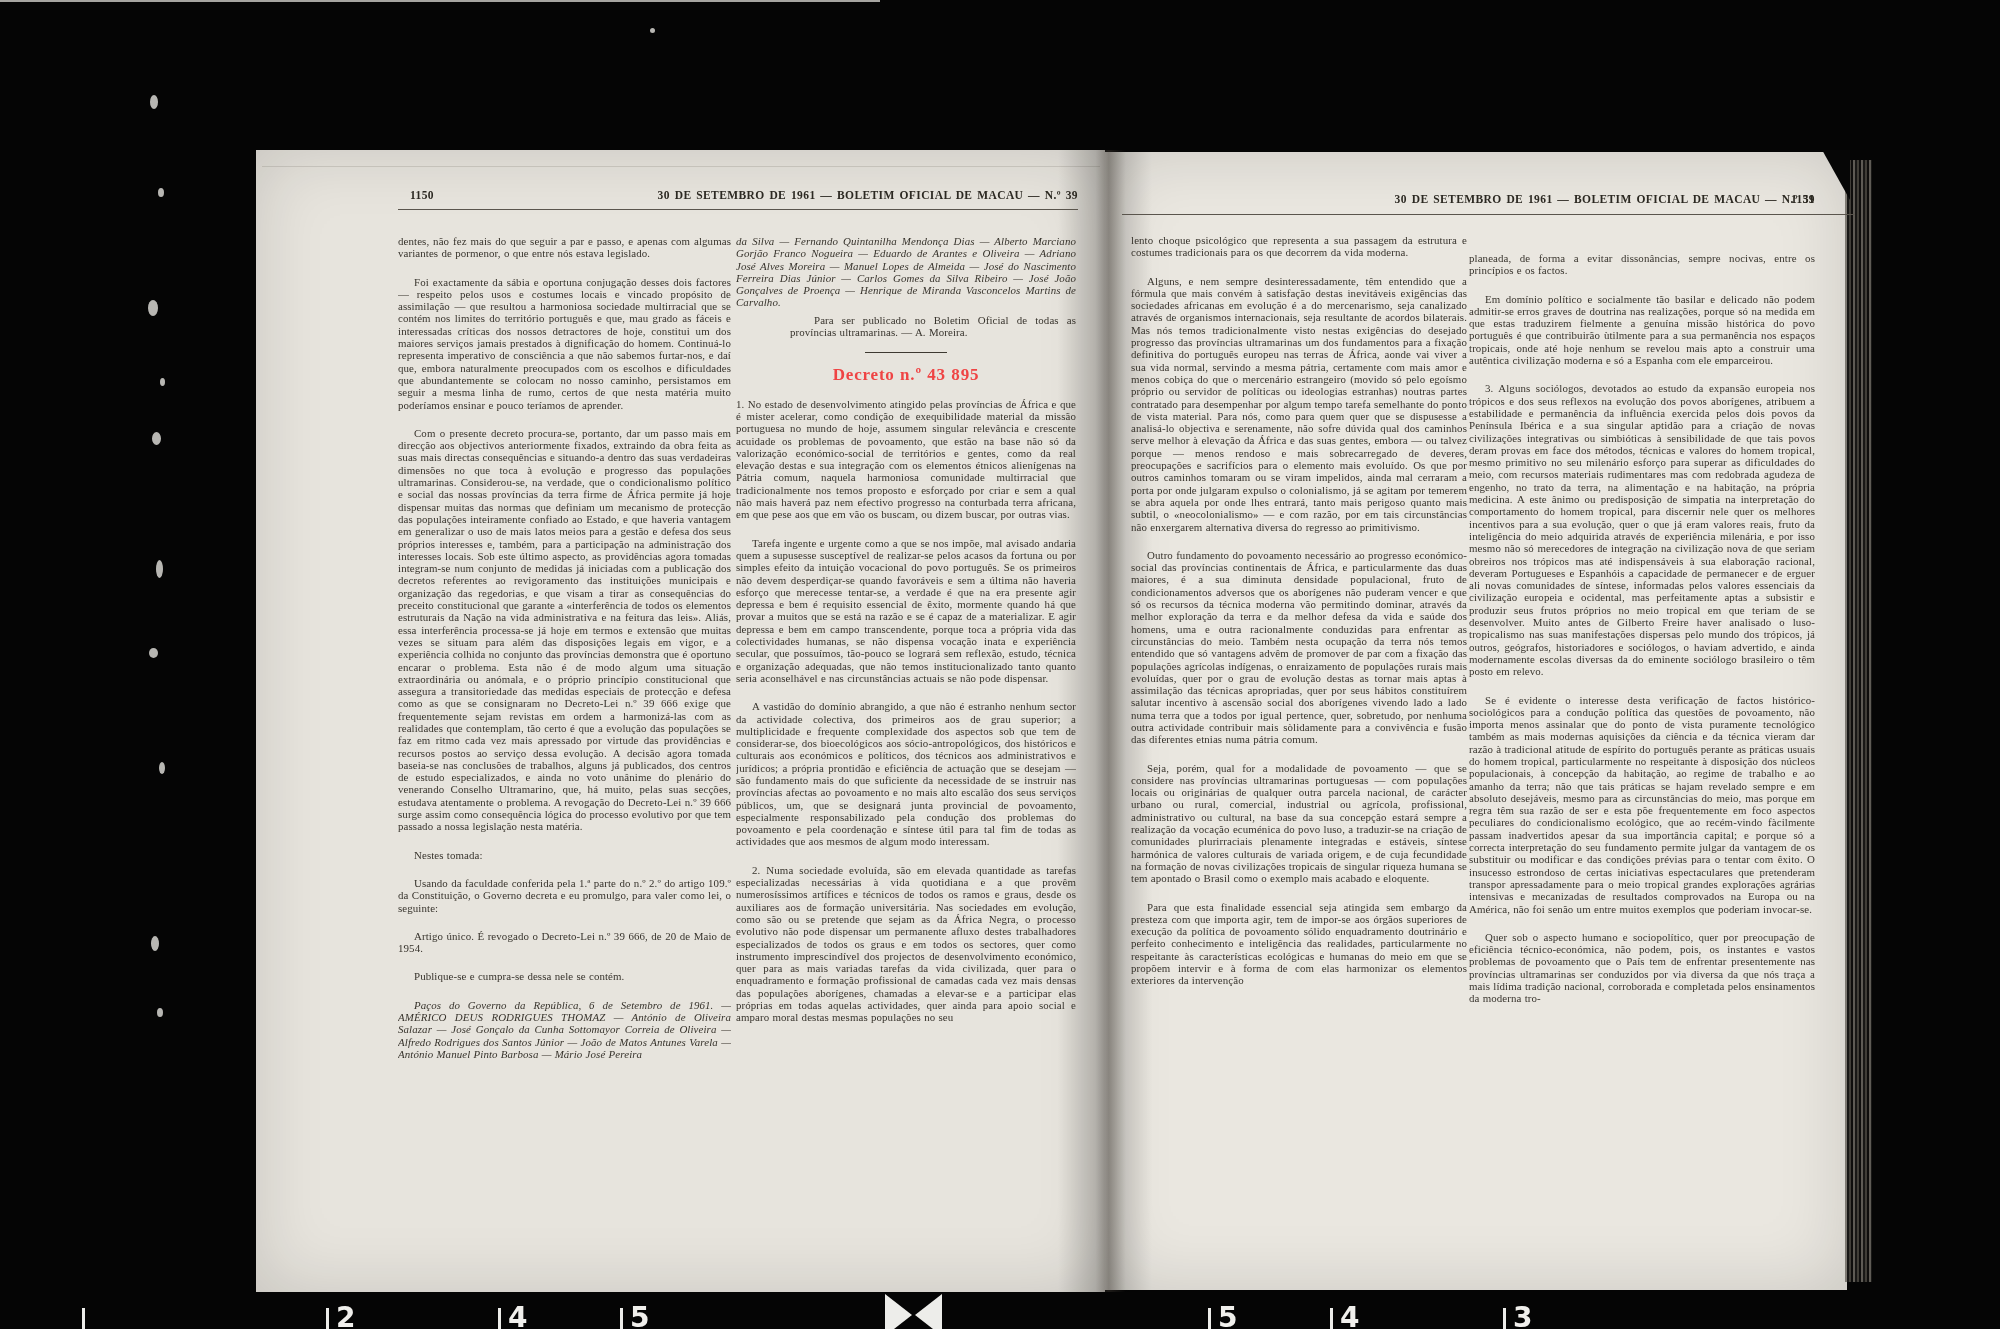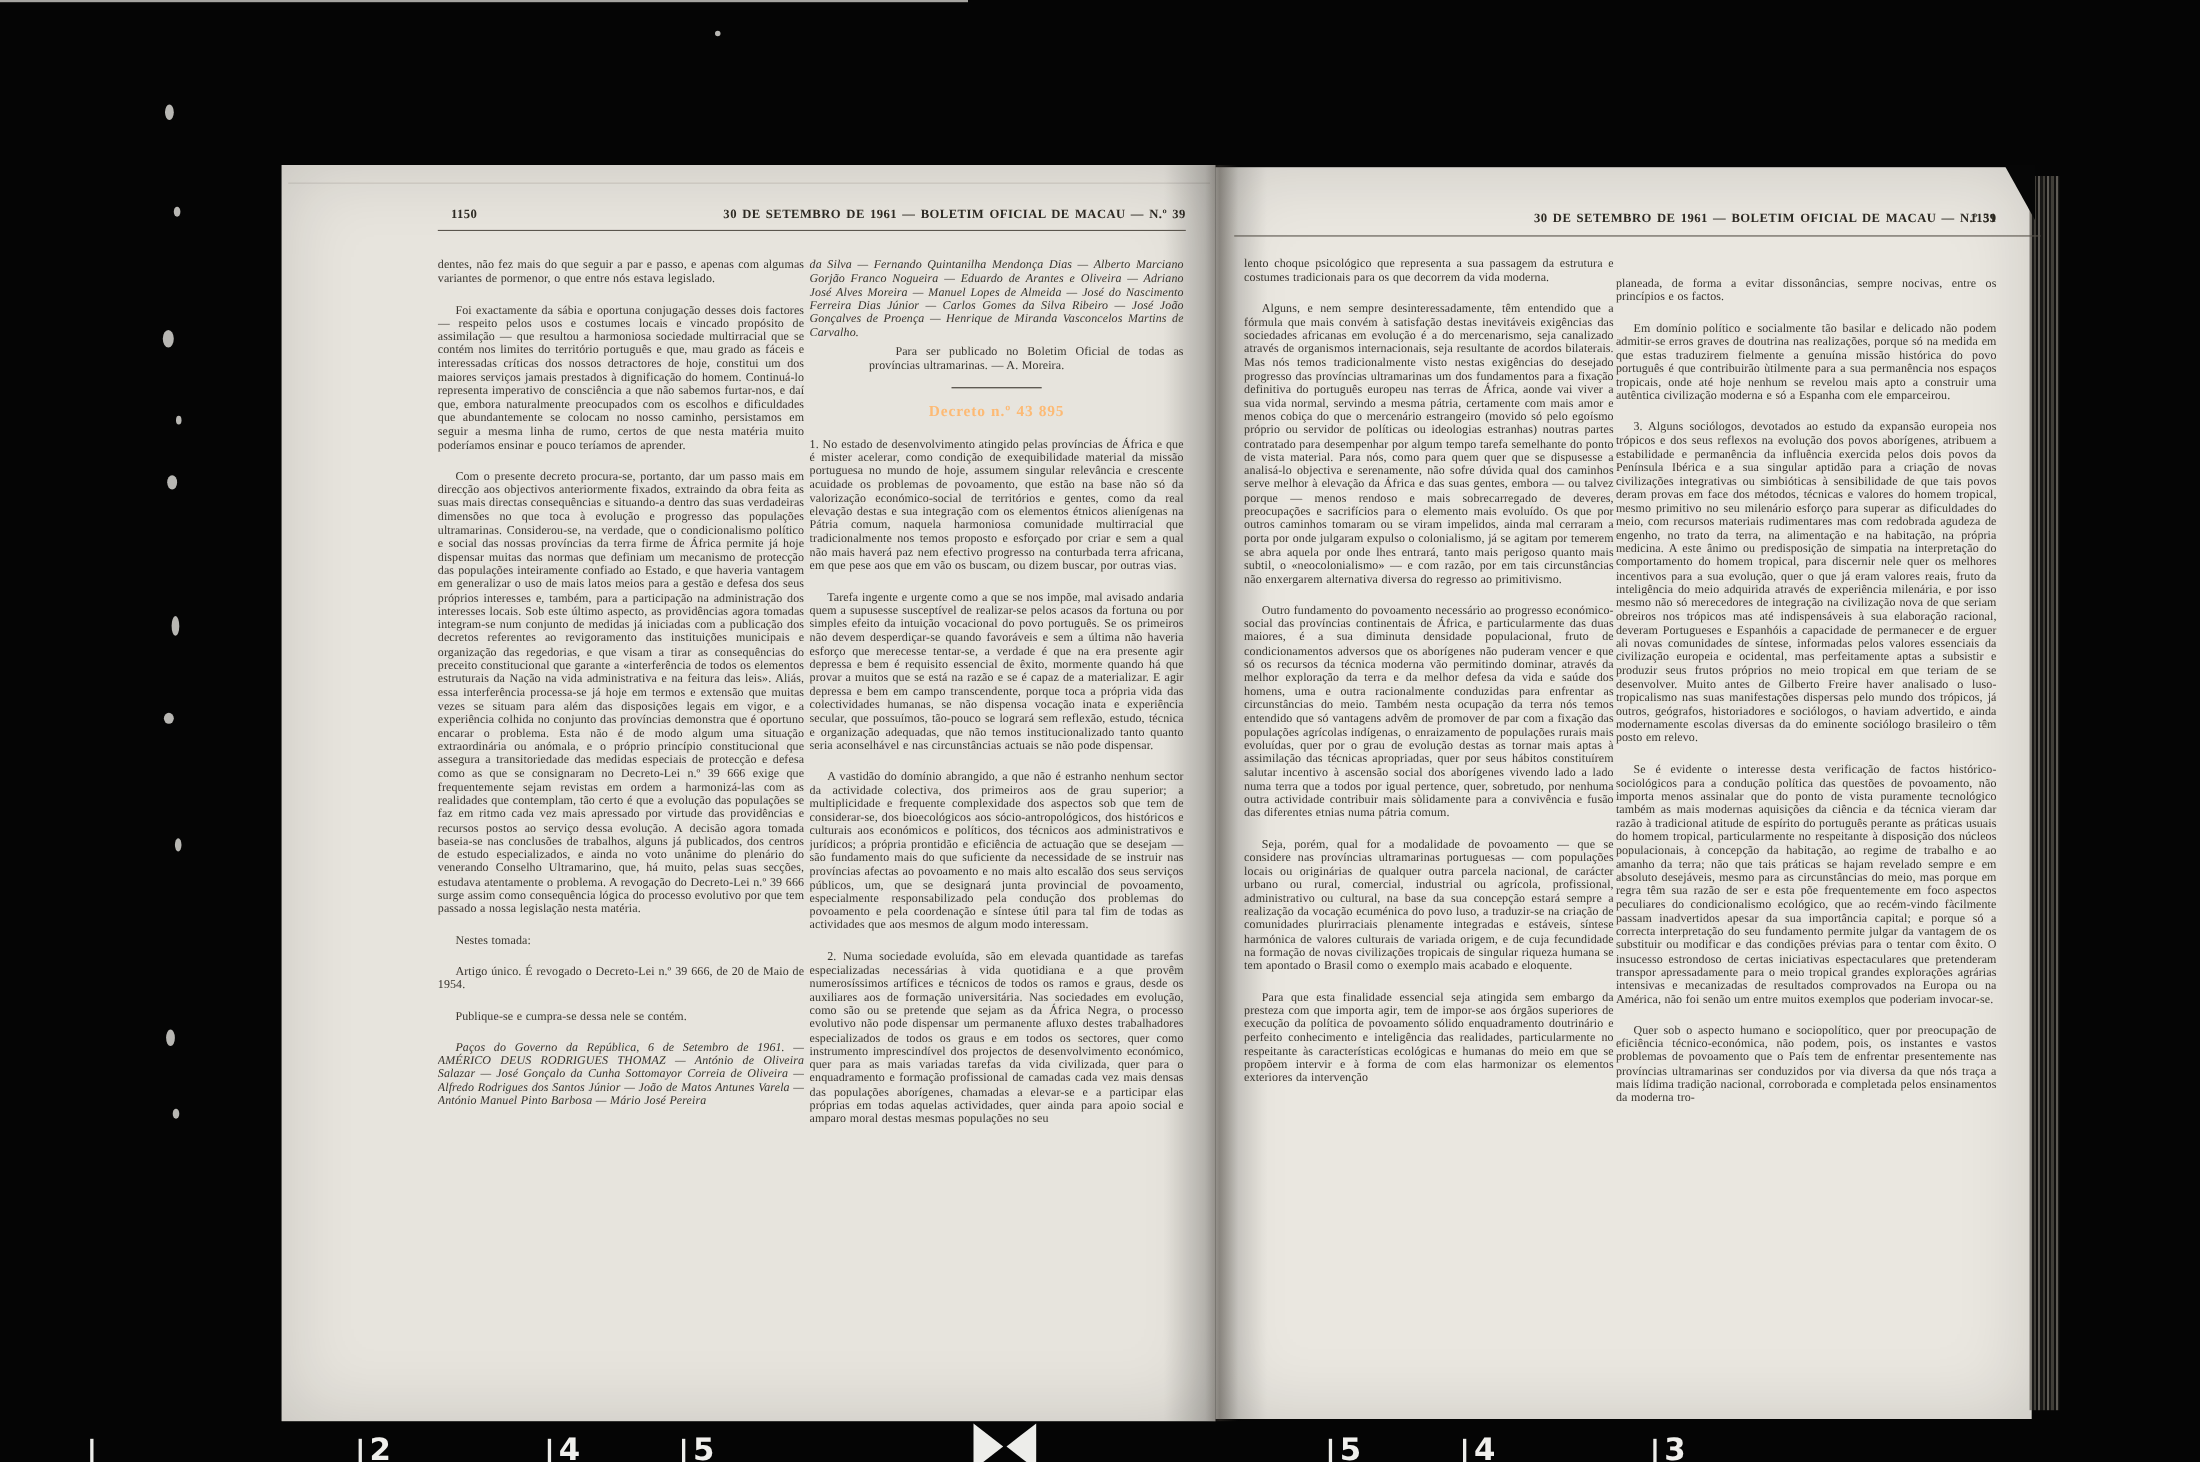--- a/index.html
+++ b/index.html
@@ -39,22 +39,22 @@
   .col-l1{left:398px;top:219px;width:333px;height:1002px;}
   .col-l2{left:736px;top:219px;width:340px;height:1026px;}
   .col-r1{left:1131px;top:218px;width:336px;height:1014px;}
   .col-r2{left:1469px;top:236px;width:346px;height:1004px;}
   .para{margin:16px 0 3px 0;text-indent:16px;}
   .para:first-child{text-indent:0;}
   .s-cont{text-indent:0;}
   .s-it,.s-sig{font-style:italic;}
   .s-pub{margin-left:54px;text-indent:24px;margin-top:5px;}
   .divider{width:82px;height:0;border-top:1.5px solid #3d3931;margin:14px auto 0 auto;}
-  .decree-title{text-align:center;font-weight:bold;font-size:14px;letter-spacing:.8px;
-    color:#fdba74;margin:16px 0 10px 0;}
+  .decree-title{text-align:center;font-weight:bold;font-size:17px;letter-spacing:.8px;
+    color:#ef4444;margin:16px 0 10px 0;}
   
   .marker{position:absolute;bottom:-9px;display:flex;gap:7px;align-items:flex-start;}
   .marker .tick{width:3px;height:30px;background:#ededea;margin-top:7px;}
   .marker .digit{font-family:"DejaVu Sans",sans-serif;font-weight:bold;font-size:28px;color:#f0efec;}
   .film-arrow{position:absolute;left:885px;bottom:-7px;display:flex;gap:3px;}
   .tri-r{width:0;height:0;border-left:27px solid #ededea;border-top:21px solid transparent;border-bottom:21px solid transparent;}
   .tri-l{width:0;height:0;border-right:27px solid #ededea;border-top:21px solid transparent;border-bottom:21px solid transparent;}
 </style>
 </head>
 <body>
@@ -89,20 +89,21 @@
   <span>30 DE SETEMBRO DE 1961 — BOLETIM OFICIAL DE MACAU — N.º 39</span>
   <span class="pageno pageno-right">1151</span>
 </div>
 <div class="rule rule-right"></div>
 
 <div class="col col-l1">
     <p class="para s-cont">dentes, não fez mais do que seguir a par e passo, e apenas com algumas variantes de pormenor, o que entre nós estava legislado.</p>
     <p class="para">Foi exactamente da sábia e oportuna conjugação desses dois factores — respeito pelos usos e costumes locais e vincado propósito de assimilação — que resultou a harmoniosa sociedade multirracial que se contém nos limites do território português e que, mau grado as fáceis e interessadas críticas dos nossos detractores de hoje, constitui um dos maiores serviços jamais prestados à dignificação do homem. Continuá-lo representa imperativo de consciência a que não sabemos furtar-nos, e daí que, embora naturalmente preocupados com os escolhos e dificuldades que abundantemente se colocam no nosso caminho, persistamos em seguir a mesma linha de rumo, certos de que nesta matéria muito poderíamos ensinar e pouco teríamos de aprender.</p>
     <p class="para">Com o presente decreto procura-se, portanto, dar um passo mais em direcção aos objectivos anteriormente fixados, extraindo da obra feita as suas mais directas consequências e situando-a dentro das suas verdadeiras dimensões no que toca à evolução e progresso das populações ultramarinas. Considerou-se, na verdade, que o condicionalismo político e social das nossas províncias da terra firme de África permite já hoje dispensar muitas das normas que definiam um mecanismo de protecção das populações inteiramente confiado ao Estado, e que haveria vantagem em generalizar o uso de mais latos meios para a gestão e defesa dos seus próprios interesses e, também, para a participação na administração dos interesses locais. Sob este último aspecto, as providências agora tomadas integram-se num conjunto de medidas já iniciadas com a publicação dos decretos referentes ao revigoramento das instituições municipais e organização das regedorias, e que visam a tirar as consequências do preceito constitucional que garante a «interferência de todos os elementos estruturais da Nação na vida administrativa e na feitura das leis». Aliás, essa interferência processa-se já hoje em termos e extensão que muitas vezes se situam para além das disposições legais em vigor, e a experiência colhida no conjunto das províncias demonstra que é oportuno encarar o problema. Esta não é de modo algum uma situação extraordinária ou anómala, e o próprio princípio constitucional que assegura a transitoriedade das medidas especiais de protecção e defesa como as que se consignaram no Decreto-Lei n.º 39 666 exige que frequentemente sejam revistas em ordem a harmonizá-las com as realidades que contemplam, tão certo é que a evolução das populações se faz em ritmo cada vez mais apressado por virtude das providências e recursos postos ao serviço dessa evolução. A decisão agora tomada baseia-se nas conclusões de trabalhos, alguns já publicados, dos centros de estudo especializados, e ainda no voto unânime do plenário do venerando Conselho Ultramarino, que, há muito, pelas suas secções, estudava atentamente o problema. A revogação do Decreto-Lei n.º 39 666 surge assim como consequência lógica do processo evolutivo por que tem passado a nossa legislação nesta matéria.</p>
     <p class="para">Nestes tomada:</p>
+    <p class="para">Usando da faculdade conferida pela 1.ª parte do n.º 2.º do artigo 109.º da Constituição, o Governo decreta e eu promulgo, para valer como lei, o seguinte:</p>
     <p class="para">Artigo único. É revogado o Decreto-Lei n.º 39 666, de 20 de Maio de 1954.</p>
     <p class="para">Publique-se e cumpra-se dessa nele se contém.</p>
     <p class="para s-sig">Paços do Governo da República, 6 de Setembro de 1961. — AMÉRICO DEUS RODRIGUES THOMAZ — António de Oliveira Salazar — José Gonçalo da Cunha Sottomayor Correia de Oliveira — Alfredo Rodrigues dos Santos Júnior — João de Matos Antunes Varela — António Manuel Pinto Barbosa — Mário José Pereira</p>
   </div>
 
 <div class="col col-l2">
   <div>
       <p class="para s-cont s-it">da Silva — Fernando Quintanilha Mendonça Dias — Alberto Marciano Gorjão Franco Nogueira — Eduardo de Arantes e Oliveira — Adriano José Alves Moreira — Manuel Lopes de Almeida — José do Nascimento Ferreira Dias Júnior — Carlos Gomes da Silva Ribeiro — José João Gonçalves de Proença — Henrique de Miranda Vasconcelos Martins de Carvalho.</p>
       <p class="para s-pub">Para ser publicado no Boletim Oficial de todas as províncias ultramarinas. — A. Moreira.</p>
     </div>

